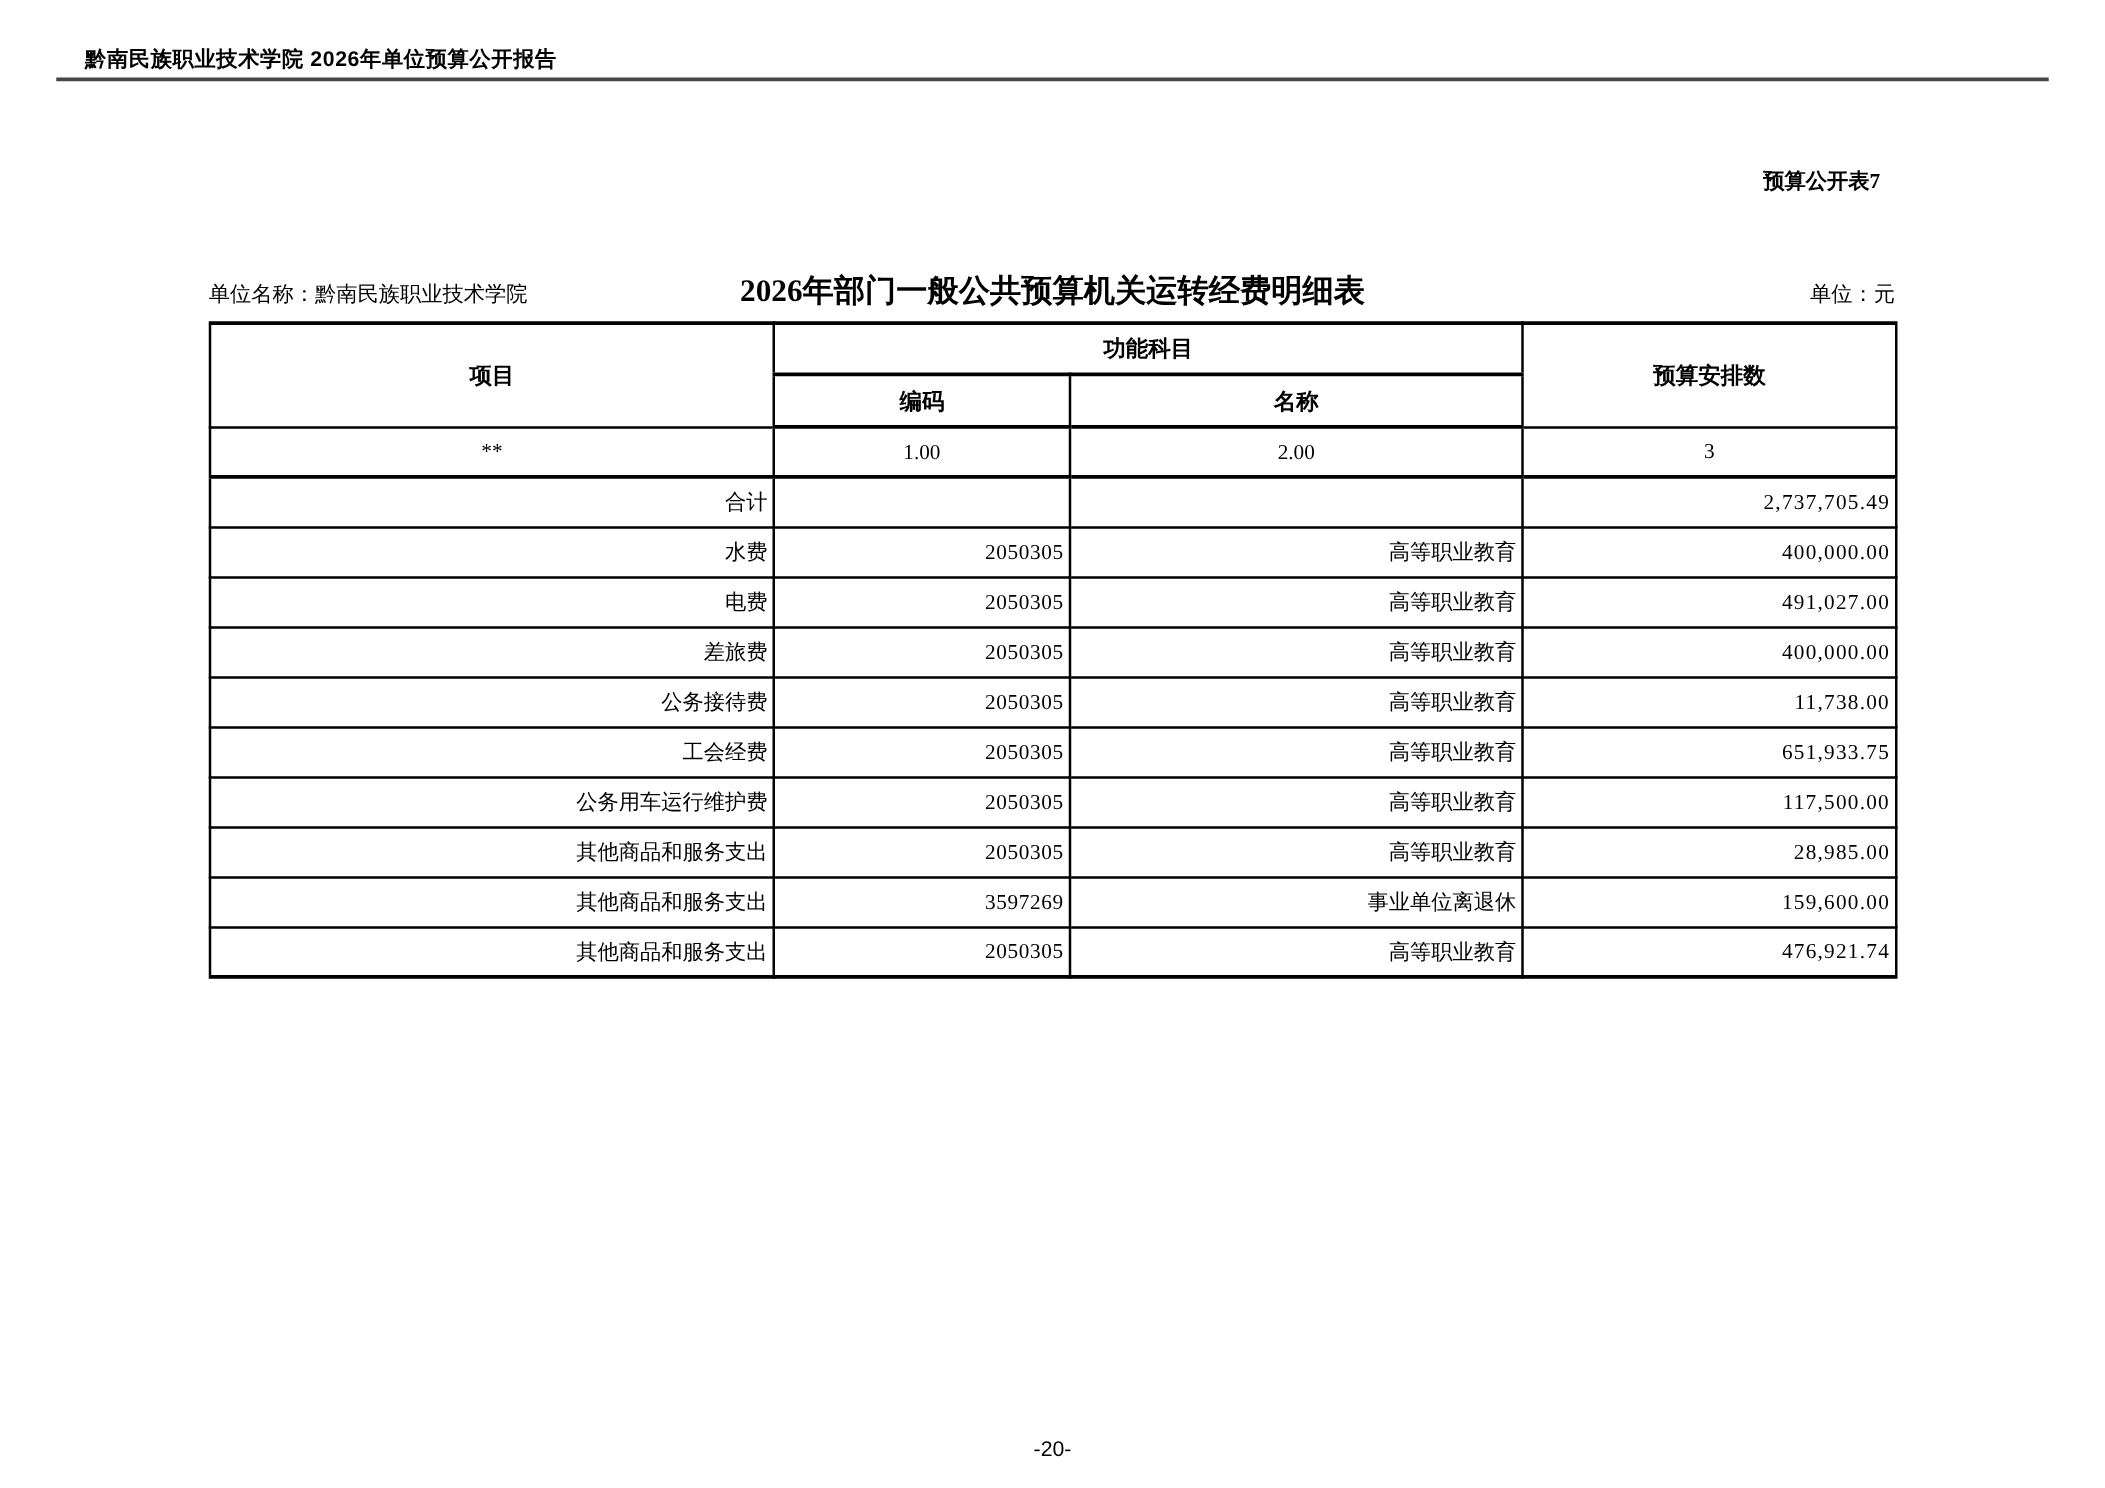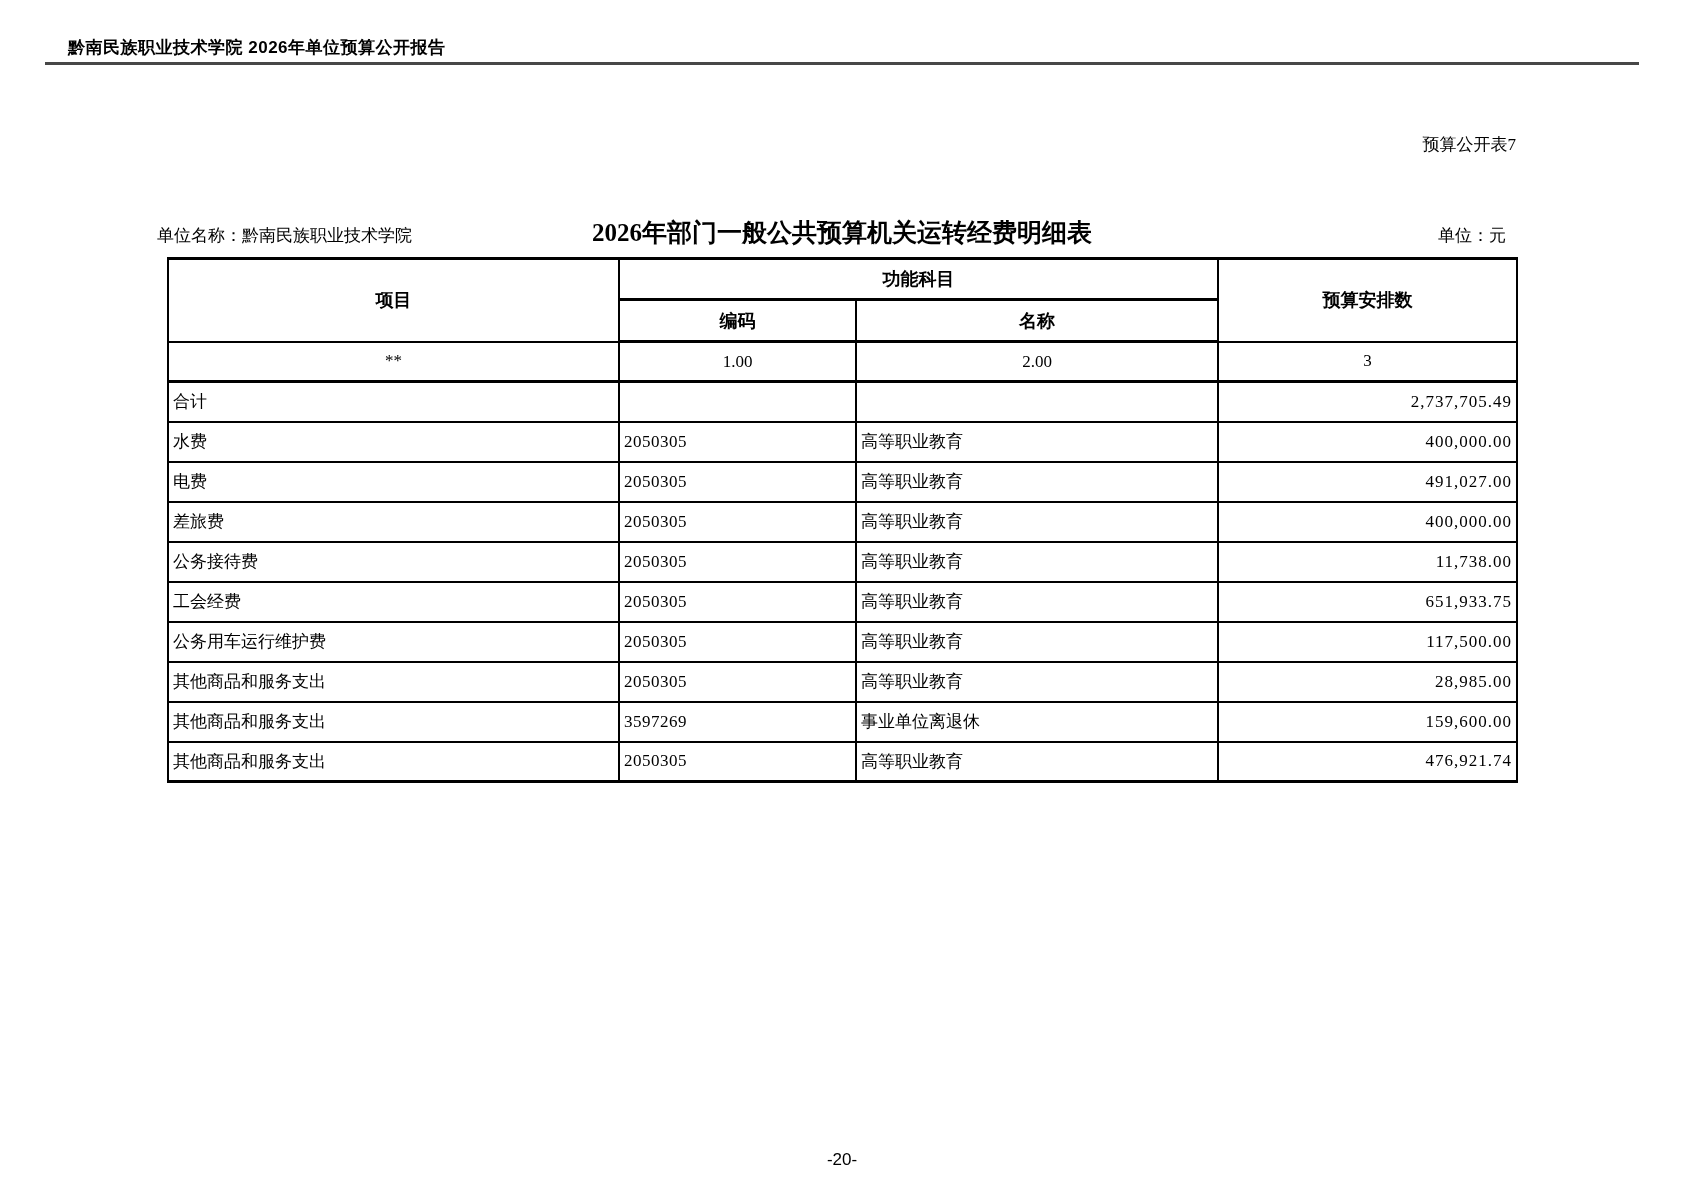--- a/index.html
+++ b/index.html
@@ -23,37 +23,38 @@
   }
   .doc-header-rule {
     position: absolute;
     left: 45px; top: 62px;
     width: 1594px; height: 3px;
     background: #474747;
   }
   
   .table-label {
     position: absolute;
-    top: 133px; right: 168px;
-    font-size: 17px;
+    top: 133px; right: 180px;
+    font-size: 17px;
+    font-weight: bold;
   }
   
   .doc-title {
     position: absolute;
     top: 176px; left: 0;
     width: 100%;
     text-align: center;
     font-size: 25px;
     font-weight: bold;
     margin-top: 40px;
   }
   
   .meta-row {
     position: absolute;
-    top: 224px; left: 157px;
+    top: 224px; left: 167px;
     width: 1349px;
     display: flex;
     justify-content: space-between;
     font-size: 17px;
   }
   
   table.budget {
     position: absolute;
     left: 167px; top: 257px;
     width: 1349px;
@@ -66,20 +67,21 @@
   table.budget col.c-name   { width: 362px; }
   table.budget col.c-amount { width: 299px; }
 
   table.budget td, table.budget th {
     border: 2px solid #000;
     padding: 0 4px;
     vertical-align: middle;
     font-weight: normal;
     overflow: hidden;
     white-space: nowrap;
+    text-align: right;
   }
   table.budget { border: 2px solid #000; border-top-width: 3px; border-bottom-width: 3px; }
 
   tr.h1 th { height: 41px; text-align: center; font-weight: bold; font-size: 18px; }
   tr.h2 th { height: 42px; text-align: center; font-weight: bold; font-size: 18px;
              border-bottom-width: 3px; }
   tr.h1 th.fn { border-bottom-width: 3px; }
 
   tr.index-row td { height: 40px; text-align: center; border-bottom-width: 3px; }
 

